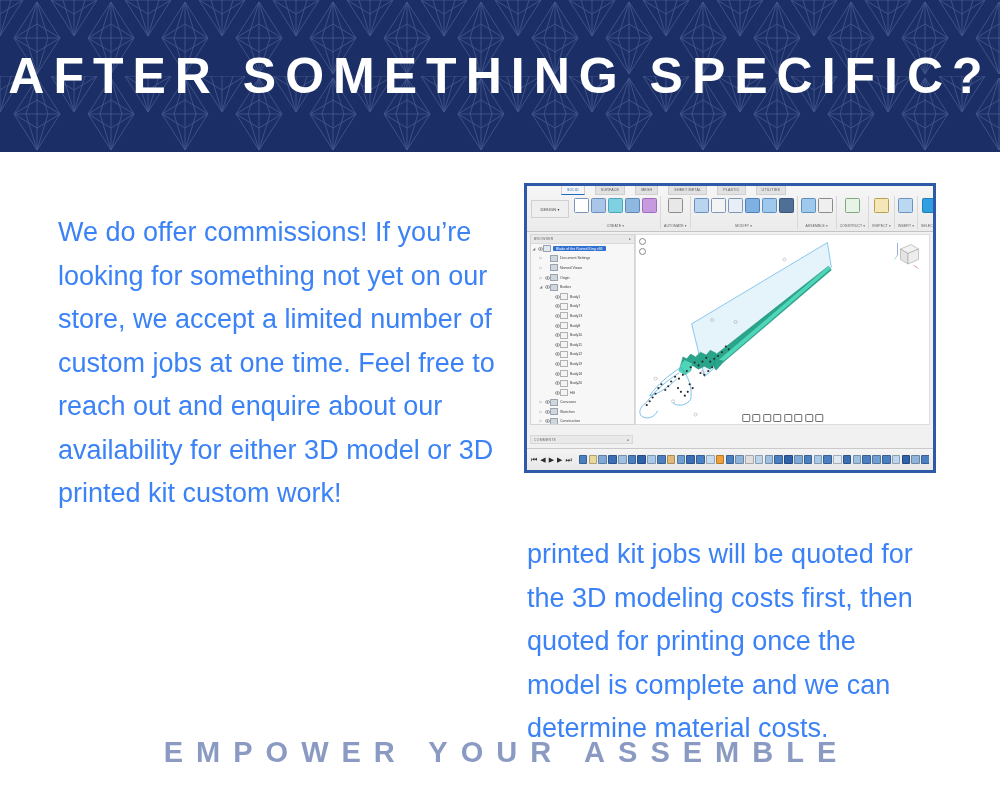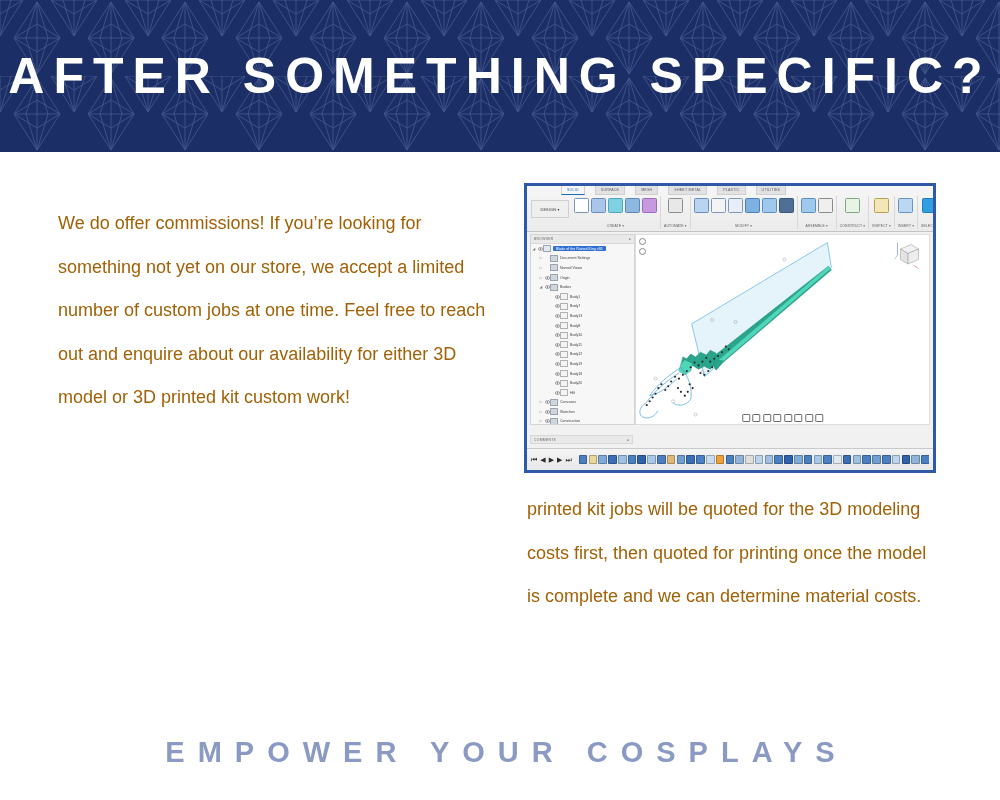--- a/index.html
+++ b/index.html
@@ -50,38 +50,38 @@
 
   
   #content-area {
     position: absolute;
     left: 0; top: 152px;
     width: 1000px;
     height: 580px;
   }
   .body-copy {
     position: absolute;
-    color: #a16207;
-    font-size: 18px;
+    color: #3b82f6;
+    font-size: 27px;
     line-height: 43.5px;
     font-family: "Liberation Sans", sans-serif;
   }
   #left-paragraph-1 {
     left: 58px;
     top: 32px;
     width: 440px;
   }
   #left-paragraph-2 {
     left: 58px;
     top: 432px;
     width: 440px;
   }
   #right-paragraph-1 {
     left: 527px;
-    top: 318px;
+    top: 354px;
     width: 400px;
   }
 
   
   #fusion-screenshot {
     position: absolute;
     left: 524px;
     top: 183px;
     width: 412px;
     height: 290px;
@@ -820,13 +820,13 @@
         <span class="tl-f" style="background: rgb(111, 159, 208); border: 0.5px solid rgba(0, 0, 0, 0.25);"></span>
         <span class="tl-f" style="background: rgb(74, 127, 193); border: 0.5px solid rgba(0, 0, 0, 0.25);"></span>
         <span class="tl-f" style="background: rgb(188, 212, 236); border: 0.5px solid rgba(0, 0, 0, 0.25);"></span>
         <span class="tl-f" style="background: rgb(47, 98, 171); border: 0.5px solid rgba(0, 0, 0, 0.25);"></span>
         <span class="tl-f" style="background: rgb(143, 180, 218); border: 0.5px solid rgba(0, 0, 0, 0.25);"></span>
         <span class="tl-f" style="background: rgb(74, 127, 193); border: 0.5px solid rgba(0, 0, 0, 0.25);"></span>
       </div>
   </div>
 </div>
 
-<div id="footer-tagline">EMPOWER YOUR COSPLAYS</div>
+<div id="footer-tagline">EMPOWER YOUR ASSEMBLE</div>
 
 </body></html>

